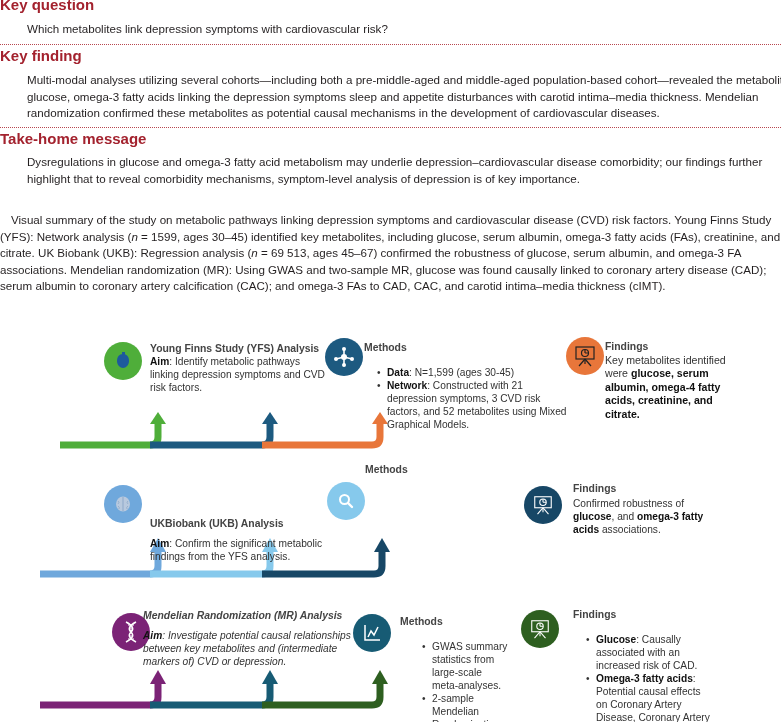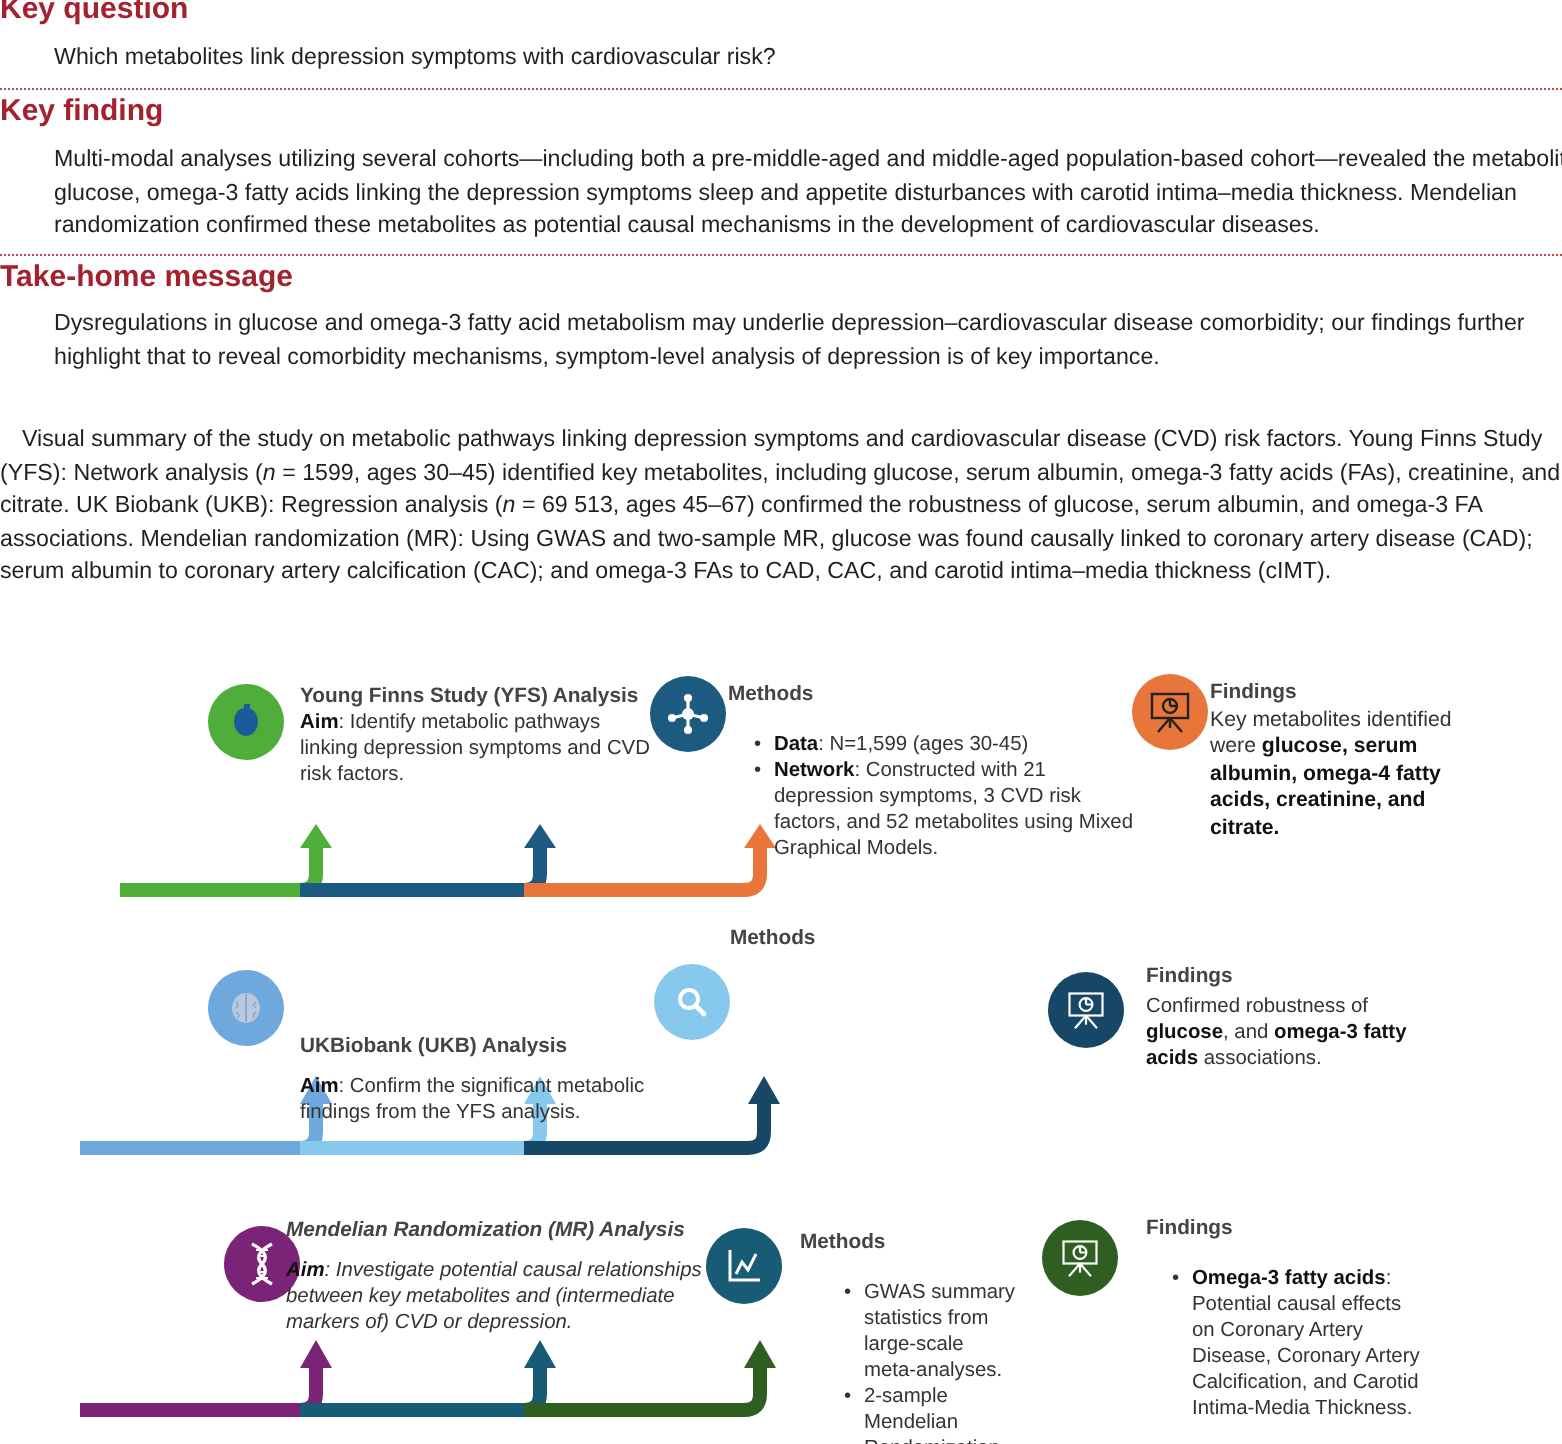--- a/index.html
+++ b/index.html
@@ -196,16 +196,17 @@
   <div class="panel-text" style="left:400px;top:295px;width:120px;">
     <div class="panel-title" style="margin-bottom:2px;">Methods</div>
     <ul class="bul" style="padding-left:20px;">
       <li>GWAS summary statistics from large-scale meta-analyses.</li>
       <li>2-sample Mendelian Randomization (2SMR).</li>
     </ul>
   </div>
   <div class="panel-text" style="left:573px;top:288px;width:150px;">
     <div class="panel-title" style="margin-bottom:2px;">Findings</div>
     <ul class="bul">
+      <li><b>Glucose</b><span>: Causally associated with an increased risk of CAD.</span></li>
       <li><b>Omega-3 fatty acids</b><span>: Potential causal effects on Coronary Artery Disease, Coronary Artery Calcification, and Carotid Intima-Media Thickness.</span></li>
     </ul>
   </div>
 </div>
 
 </body></html>

